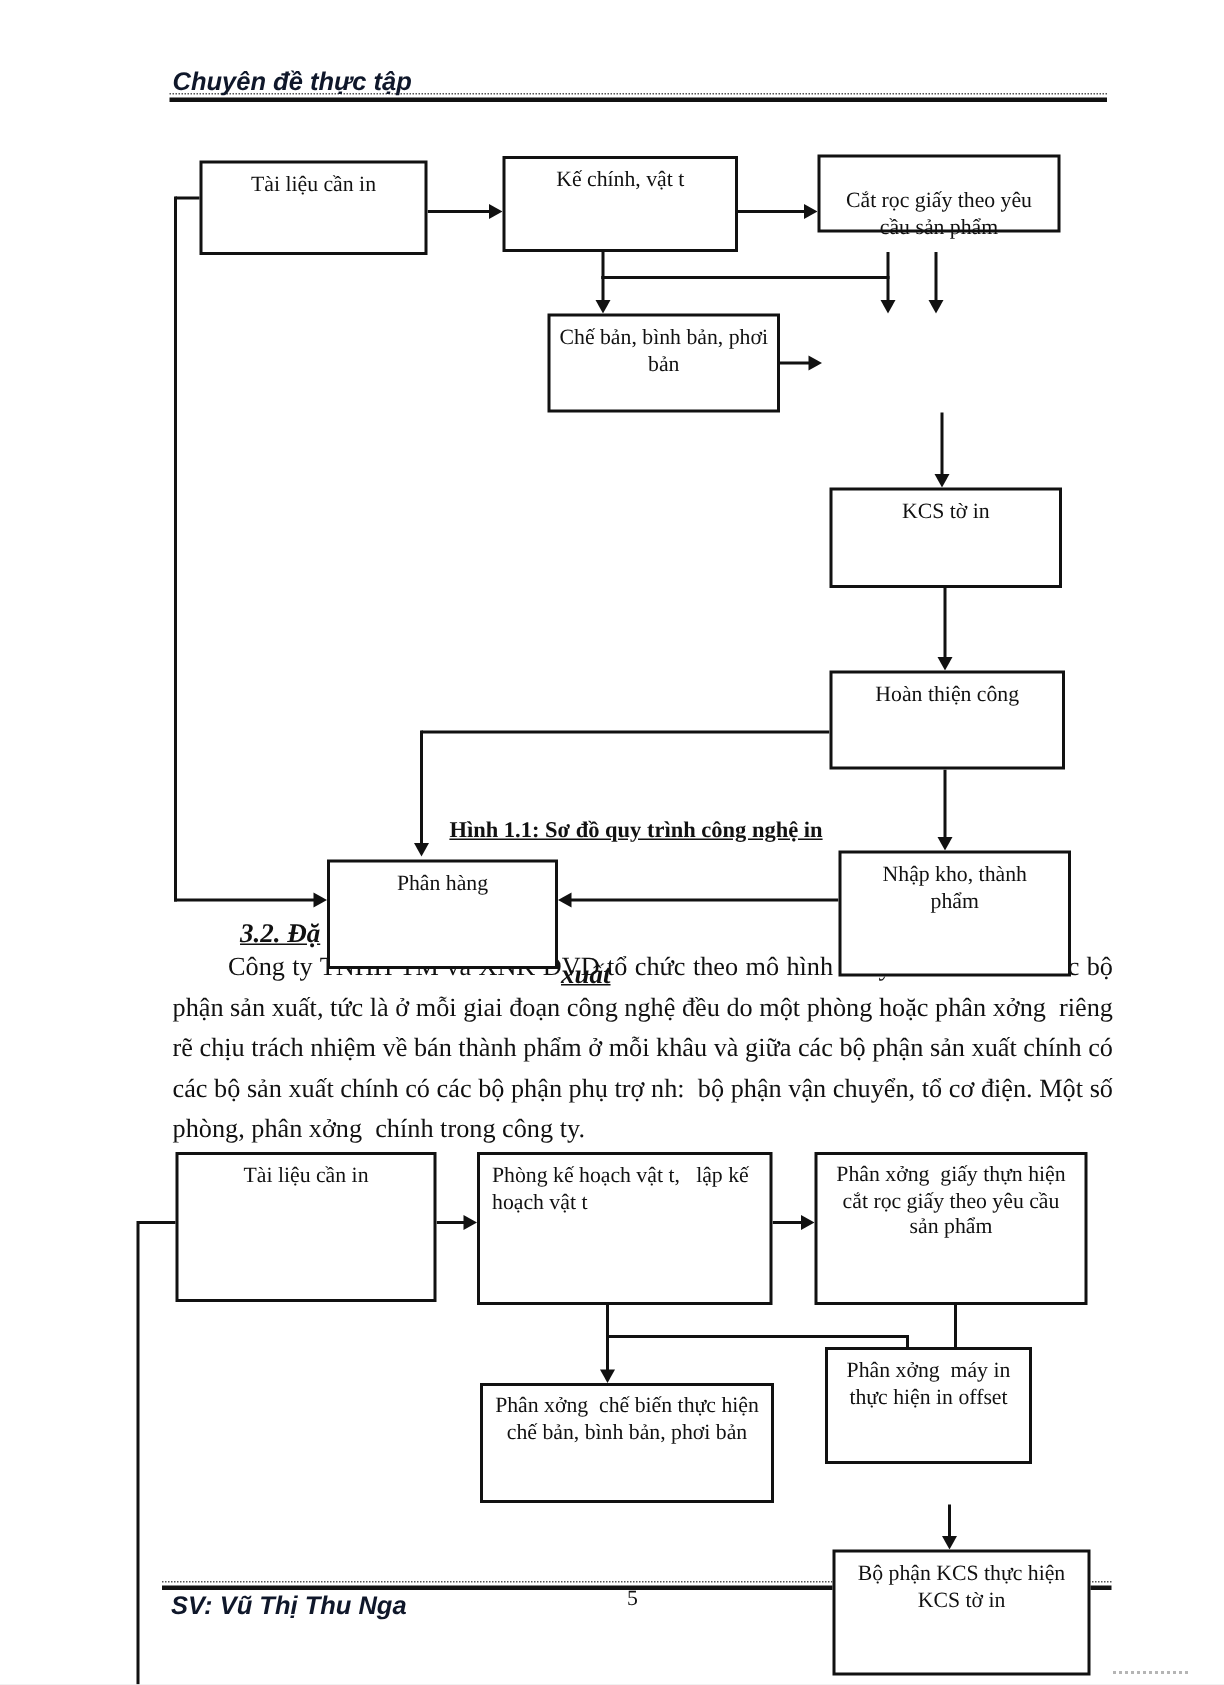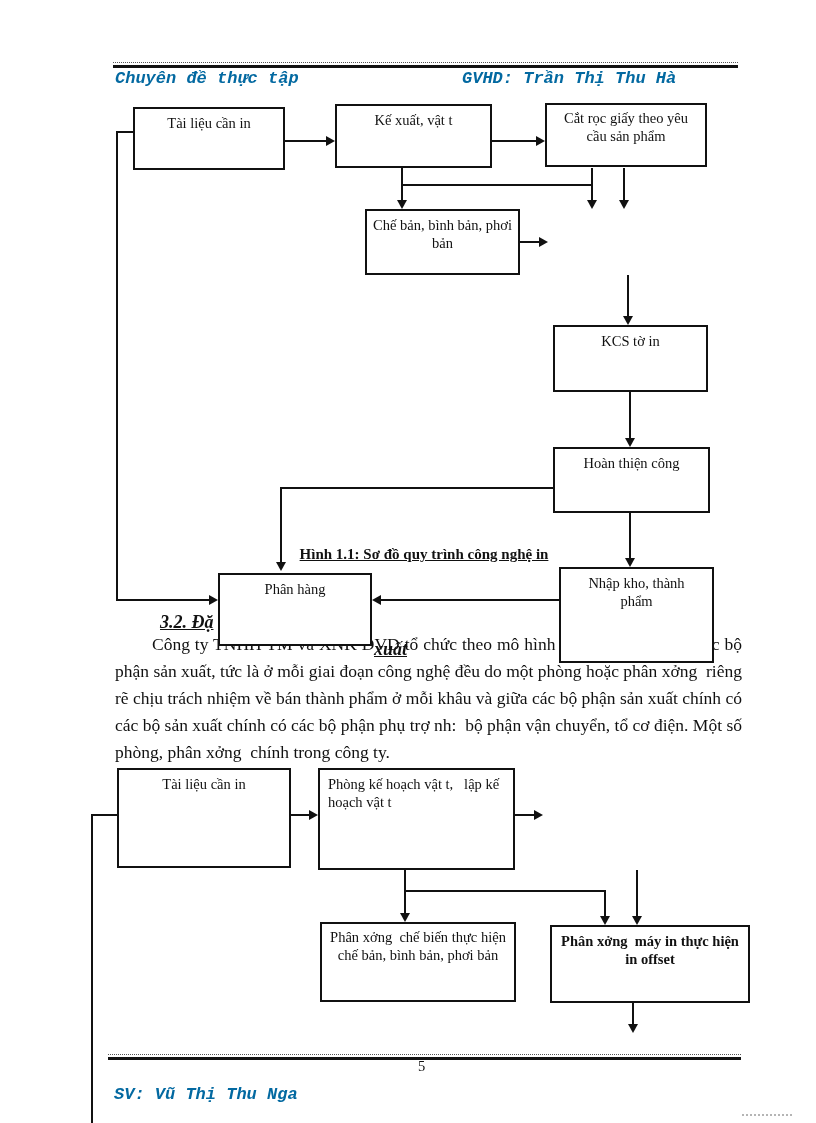--- a/index.html
+++ b/index.html
@@ -4,22 +4,22 @@
 <style>
   html,body{margin:0;padding:0;background:#e8e8e8;}
   .page{
     position:relative; width:816px; height:1123px; margin:0 auto;
     background:#ffffff; overflow:hidden; color:#111;
     font-family:"Liberation Serif", serif;
   }
   .abs{position:absolute;}
   
   .script{
-    font-family:Liberation Mono, monospace; font-style:italic; font-weight:bold;
-    font-size:17px; color:#0369a1; white-space:nowrap; z-index:3;margin-top:24px;
+    font-family:Liberation Sans, sans-serif; font-style:italic; font-weight:bold;
+    font-size:17px; color:#0f172a; white-space:nowrap; z-index:3;
   }
   
   .rule{
     position:absolute; height:2px; z-index:1;
     border-top:1px dotted #555; border-bottom:3px solid #111;
   }
   
   .box{
     position:absolute; box-sizing:border-box; background:#fff;
     border:2px solid #111; z-index:2;
@@ -56,21 +56,20 @@
     position:absolute; left:742px; top:1114px; width:50px; height:0;
     border-top:2px dotted #b5b5b5; z-index:3;
   }
 </style>
 </head>
 <body>
 
 <div class="page">
 
   <div class="abs script" style="left:115px; top:45px;">Chuyên đề thực tập</div>
-  <div class="abs script" style="left:462px; top:45px;">GVHD: Trần Thị Thu Hà</div>
   <div class="rule" style="left:113px; top:62px; width:625px;"></div>
 
   <div class="hl" style="left:285px; top:140px; width:43px;"></div>
   <div class="ar r" style="left:326px; top:136px;"></div>
   <div class="hl" style="left:492px; top:140px; width:46px;"></div>
   <div class="ar r" style="left:536px; top:136px;"></div>
   <div class="vl" style="left:401px; top:168px; height:18px;"></div>
   <div class="hl" style="left:401px; top:184px; width:192px;"></div>
   <div class="vl" style="left:401px; top:184px; height:18px;"></div>
   <div class="ar d" style="left:397px; top:200px;"></div>
@@ -93,26 +92,26 @@
 
   <div class="hl" style="left:117px; top:131px; width:17px;"></div>
   <div class="vl" style="left:116px; top:131px; height:470px;"></div>
   <div class="hl" style="left:116px; top:599px; width:95px;"></div>
   <div class="ar r" style="left:209px; top:595px;"></div>
 
   <div class="hl" style="left:380px; top:599px; width:179px;"></div>
   <div class="ar l" style="left:372px; top:595px;"></div>
 
   <div class="box" style="left:133px; top:107px; width:152px; height:63px;">Tài liệu cần in</div>
-  <div class="box" style="left:335px; top:104px; width:157px; height:64px;">Kế xuất, vật t</div>
-  <div class="box" style="left:545px; top:103px; width:162px; height:64px; padding-top:5px;">Cắt rọc giấy theo yêu cầu sản phẩm</div>
+  <div class="box" style="left:335px; top:104px; width:157px; height:64px;">Kế chính, vật t</div>
+  <div class="box" style="left:545px; top:103px; width:162px; height:52px; padding-top:21px;">Cắt rọc giấy theo yêu cầu sản phẩm</div>
   <div class="box" style="left:337px; top:209px; width:155px; height:66px;margin-left:28px;">Chế bản, bình bản, phơi bản</div>
   <div class="box" style="left:553px; top:325px; width:155px; height:67px;">KCS tờ in</div>
   <div class="box" style="left:553px; top:447px; width:157px; height:66px;">Hoàn thiện công</div>
-  <div class="box" style="left:559px; top:567px; width:155px; height:96px; padding-left:14px; padding-right:14px;">Nhập kho, thành phẩm</div>
+  <div class="box" style="left:559px; top:567px; width:155px; height:84px; padding-left:14px; padding-right:14px;">Nhập kho, thành phẩm</div>
   <div class="box" style="left:218px; top:573px; width:154px; height:73px;">Phân hàng</div>
 
   <div class="caption">Hình 1.1: Sơ đồ quy trình công nghệ in</div>
   <div class="heading-frag" style="left:160px; top:612px; z-index:1;">3.2. Đặ</div>
   <div class="heading-frag" style="left:374px; top:639px; z-index:3;">xuất</div>
 
   <div class="para">Công ty TNHH TM và XNK DVD tổ chức theo mô hình chuyên môn hoá ở các bộ phận sản xuất, tức là ở mỗi giai đoạn công nghệ đều do một phòng hoặc phân xởng  riêng rẽ chịu trách nhiệm về bán thành phẩm ở mỗi khâu và giữa các bộ phận sản xuất chính có các bộ sản xuất chính có các bộ phận phụ trợ nh:  bộ phận vận chuyển, tổ cơ điện. Một số phòng, phân xởng  chính trong công ty.</div>
 
   <div class="hl" style="left:291px; top:814px; width:20px;"></div>
   <div class="ar r" style="left:309px; top:810px;"></div>
@@ -129,20 +128,22 @@
   <div class="vl" style="left:632px; top:1003px; height:23px;"></div>
   <div class="ar d" style="left:628px; top:1024px;"></div>
 
   <div class="hl" style="left:92px; top:814px; width:26px;"></div>
   <div class="vl" style="left:91px; top:814px; height:309px;"></div>
 
   <div class="rule" style="left:108px; top:1054px; width:633px;"></div>
 
   <div class="box" style="left:117px; top:768px; width:174px; height:100px;">Tài liệu cần in</div>
   <div class="box left-text" style="left:318px; top:768px; width:197px; height:102px;">Phòng kế hoạch vật t,   lập kế hoạch vật t</div>
+  <div class="box" style="left:543px; top:768px; width:182px; height:102px; padding-top:5px;">Phân xởng  giấy thựn hiện cắt rọc giấy theo yêu cầu sản phẩm</div>
   <div class="box" style="left:320px; top:922px; width:196px; height:80px; padding-top:5px;">Phân xởng  chế biến thực hiện chế bản, bình bản, phơi bản</div>
-  <div class="box" style="left:550px; top:925px; width:200px; height:78px;font-weight:bold;">Phân xởng  máy in thực hiện in offset</div>
+  <div class="box" style="left:550px; top:898px; width:138px; height:78px;">Phân xởng  máy in thực hiện in offset</div>
+  <div class="box" style="left:555px; top:1033px; width:172px; height:84px;">Bộ phận KCS thực hiện KCS tờ in</div>
 
   <div class="abs script" style="left:114px; top:1061px; font-size:17px;">SV: Vũ Thị Thu Nga</div>
   <div class="pagenum">5</div>
   <div class="dotted-artifact"></div>
 
 </div>
 
 </body></html>

